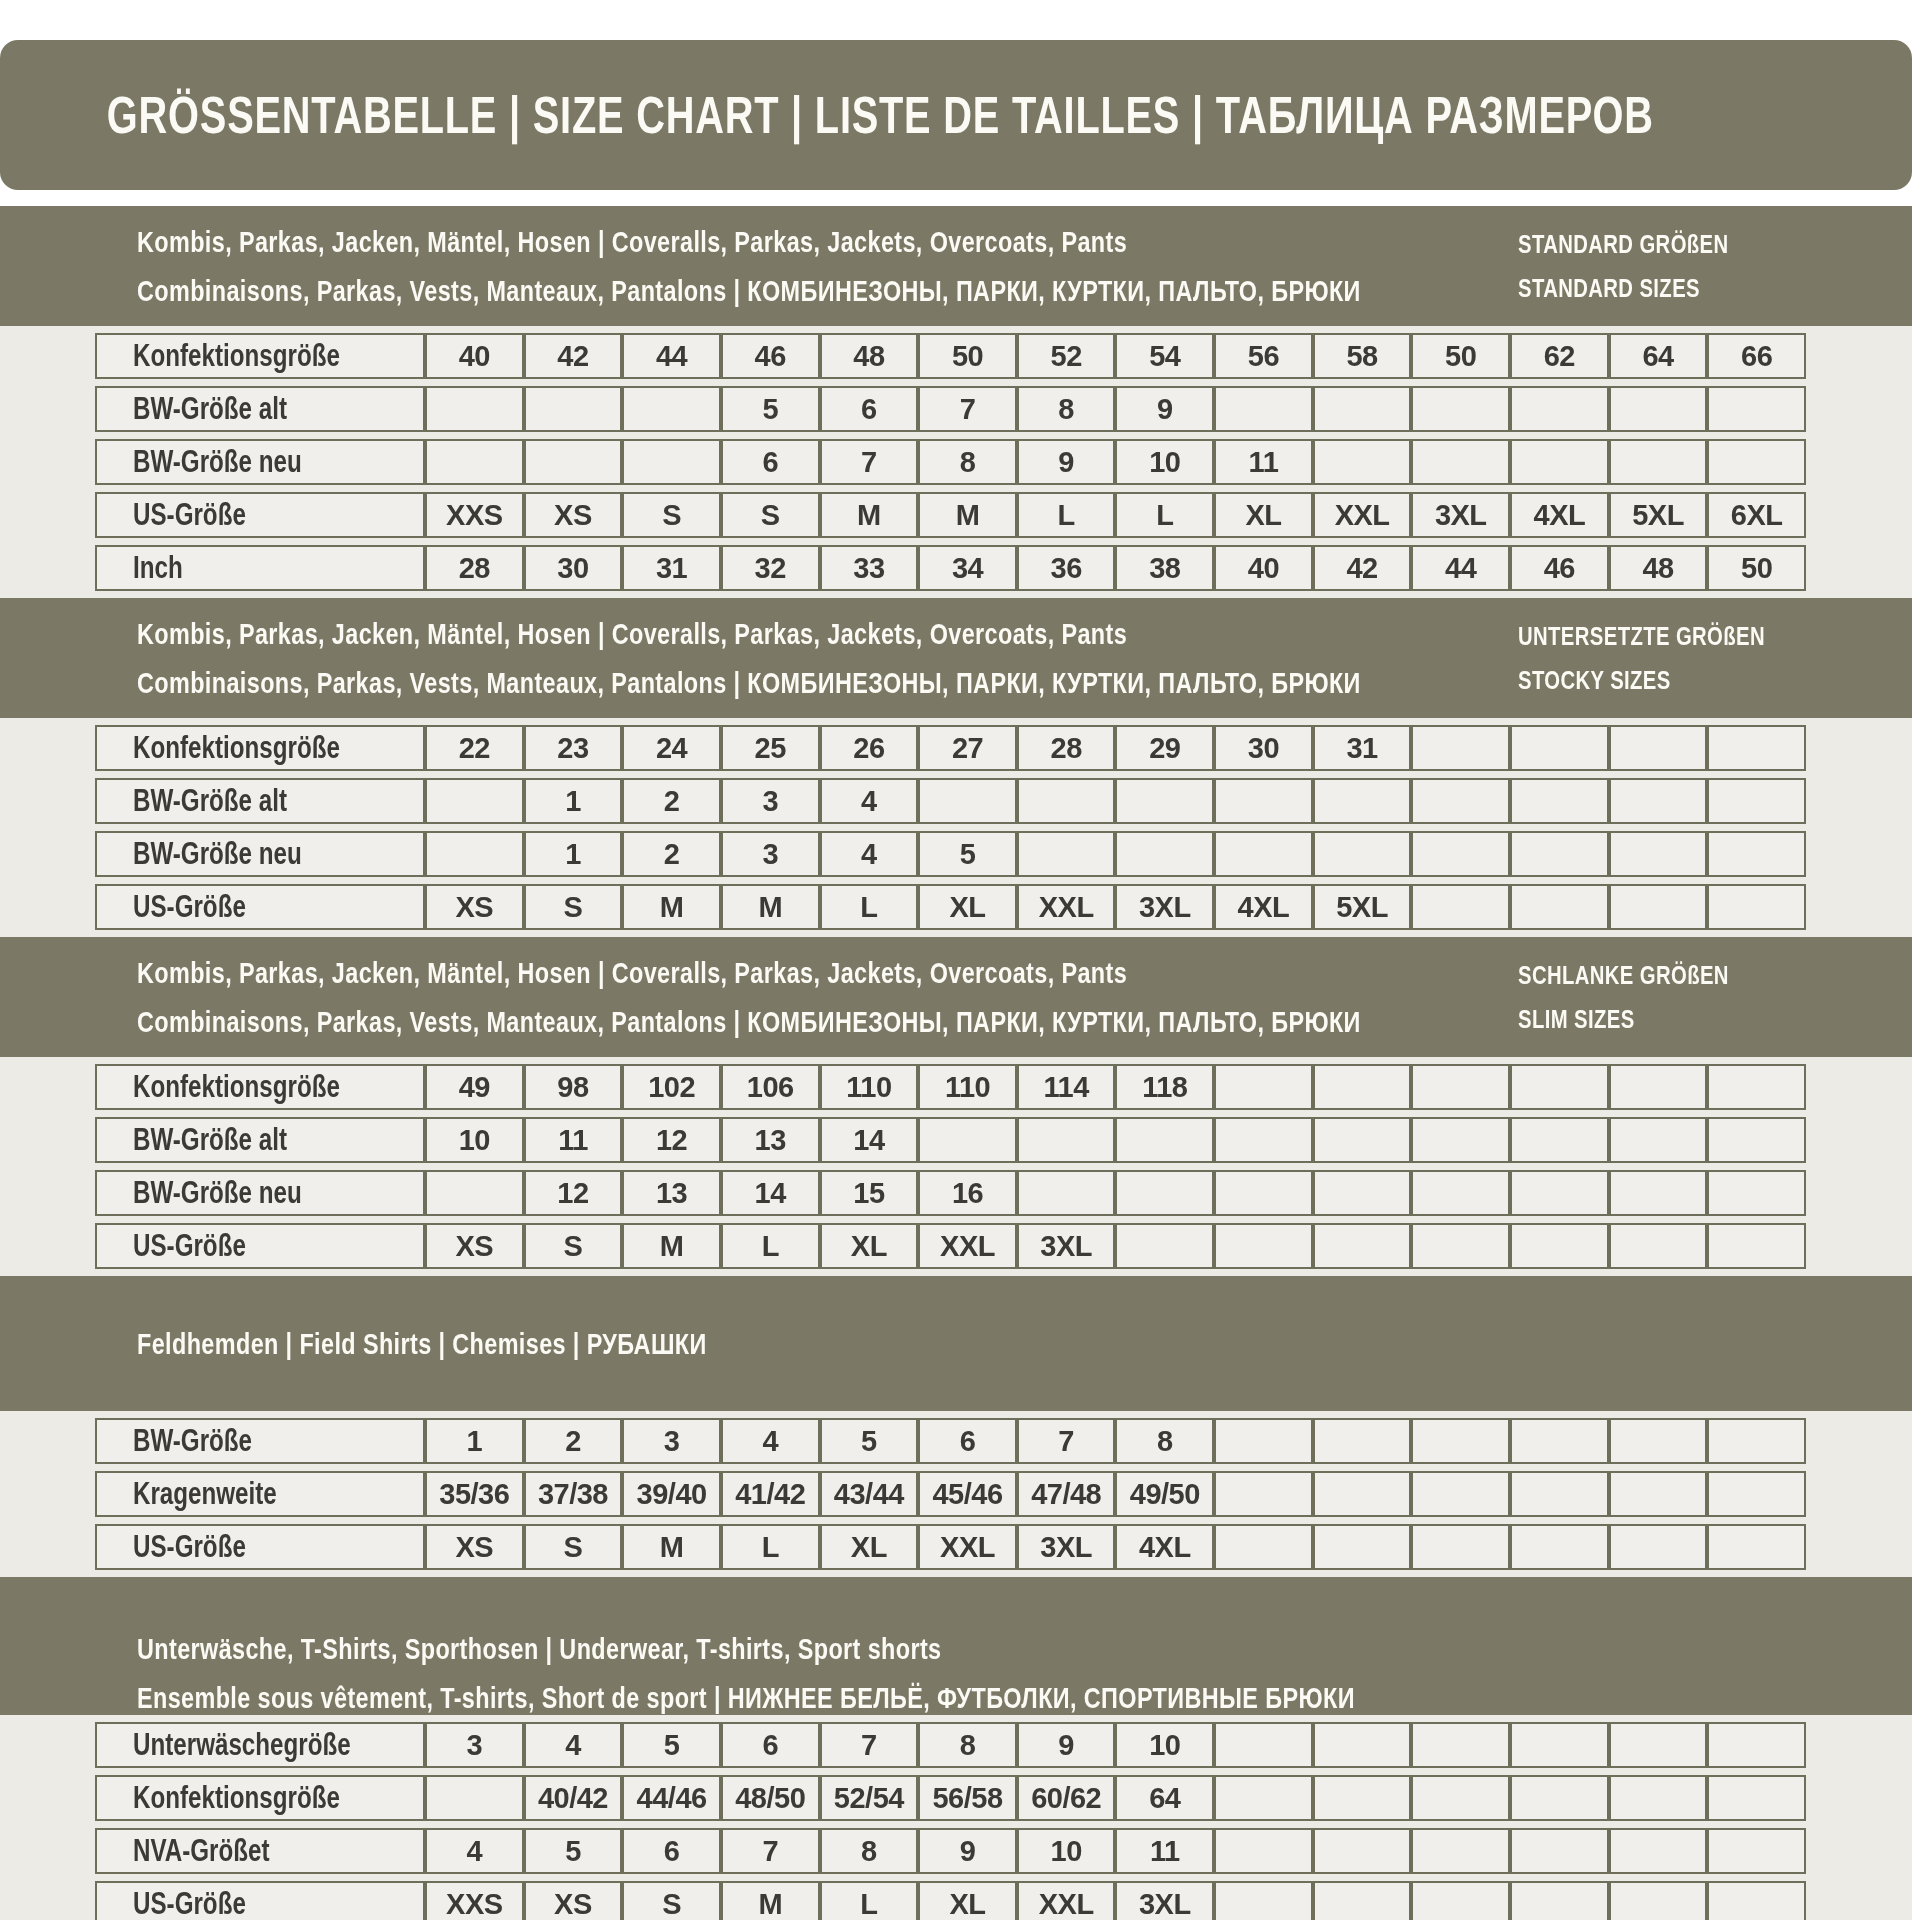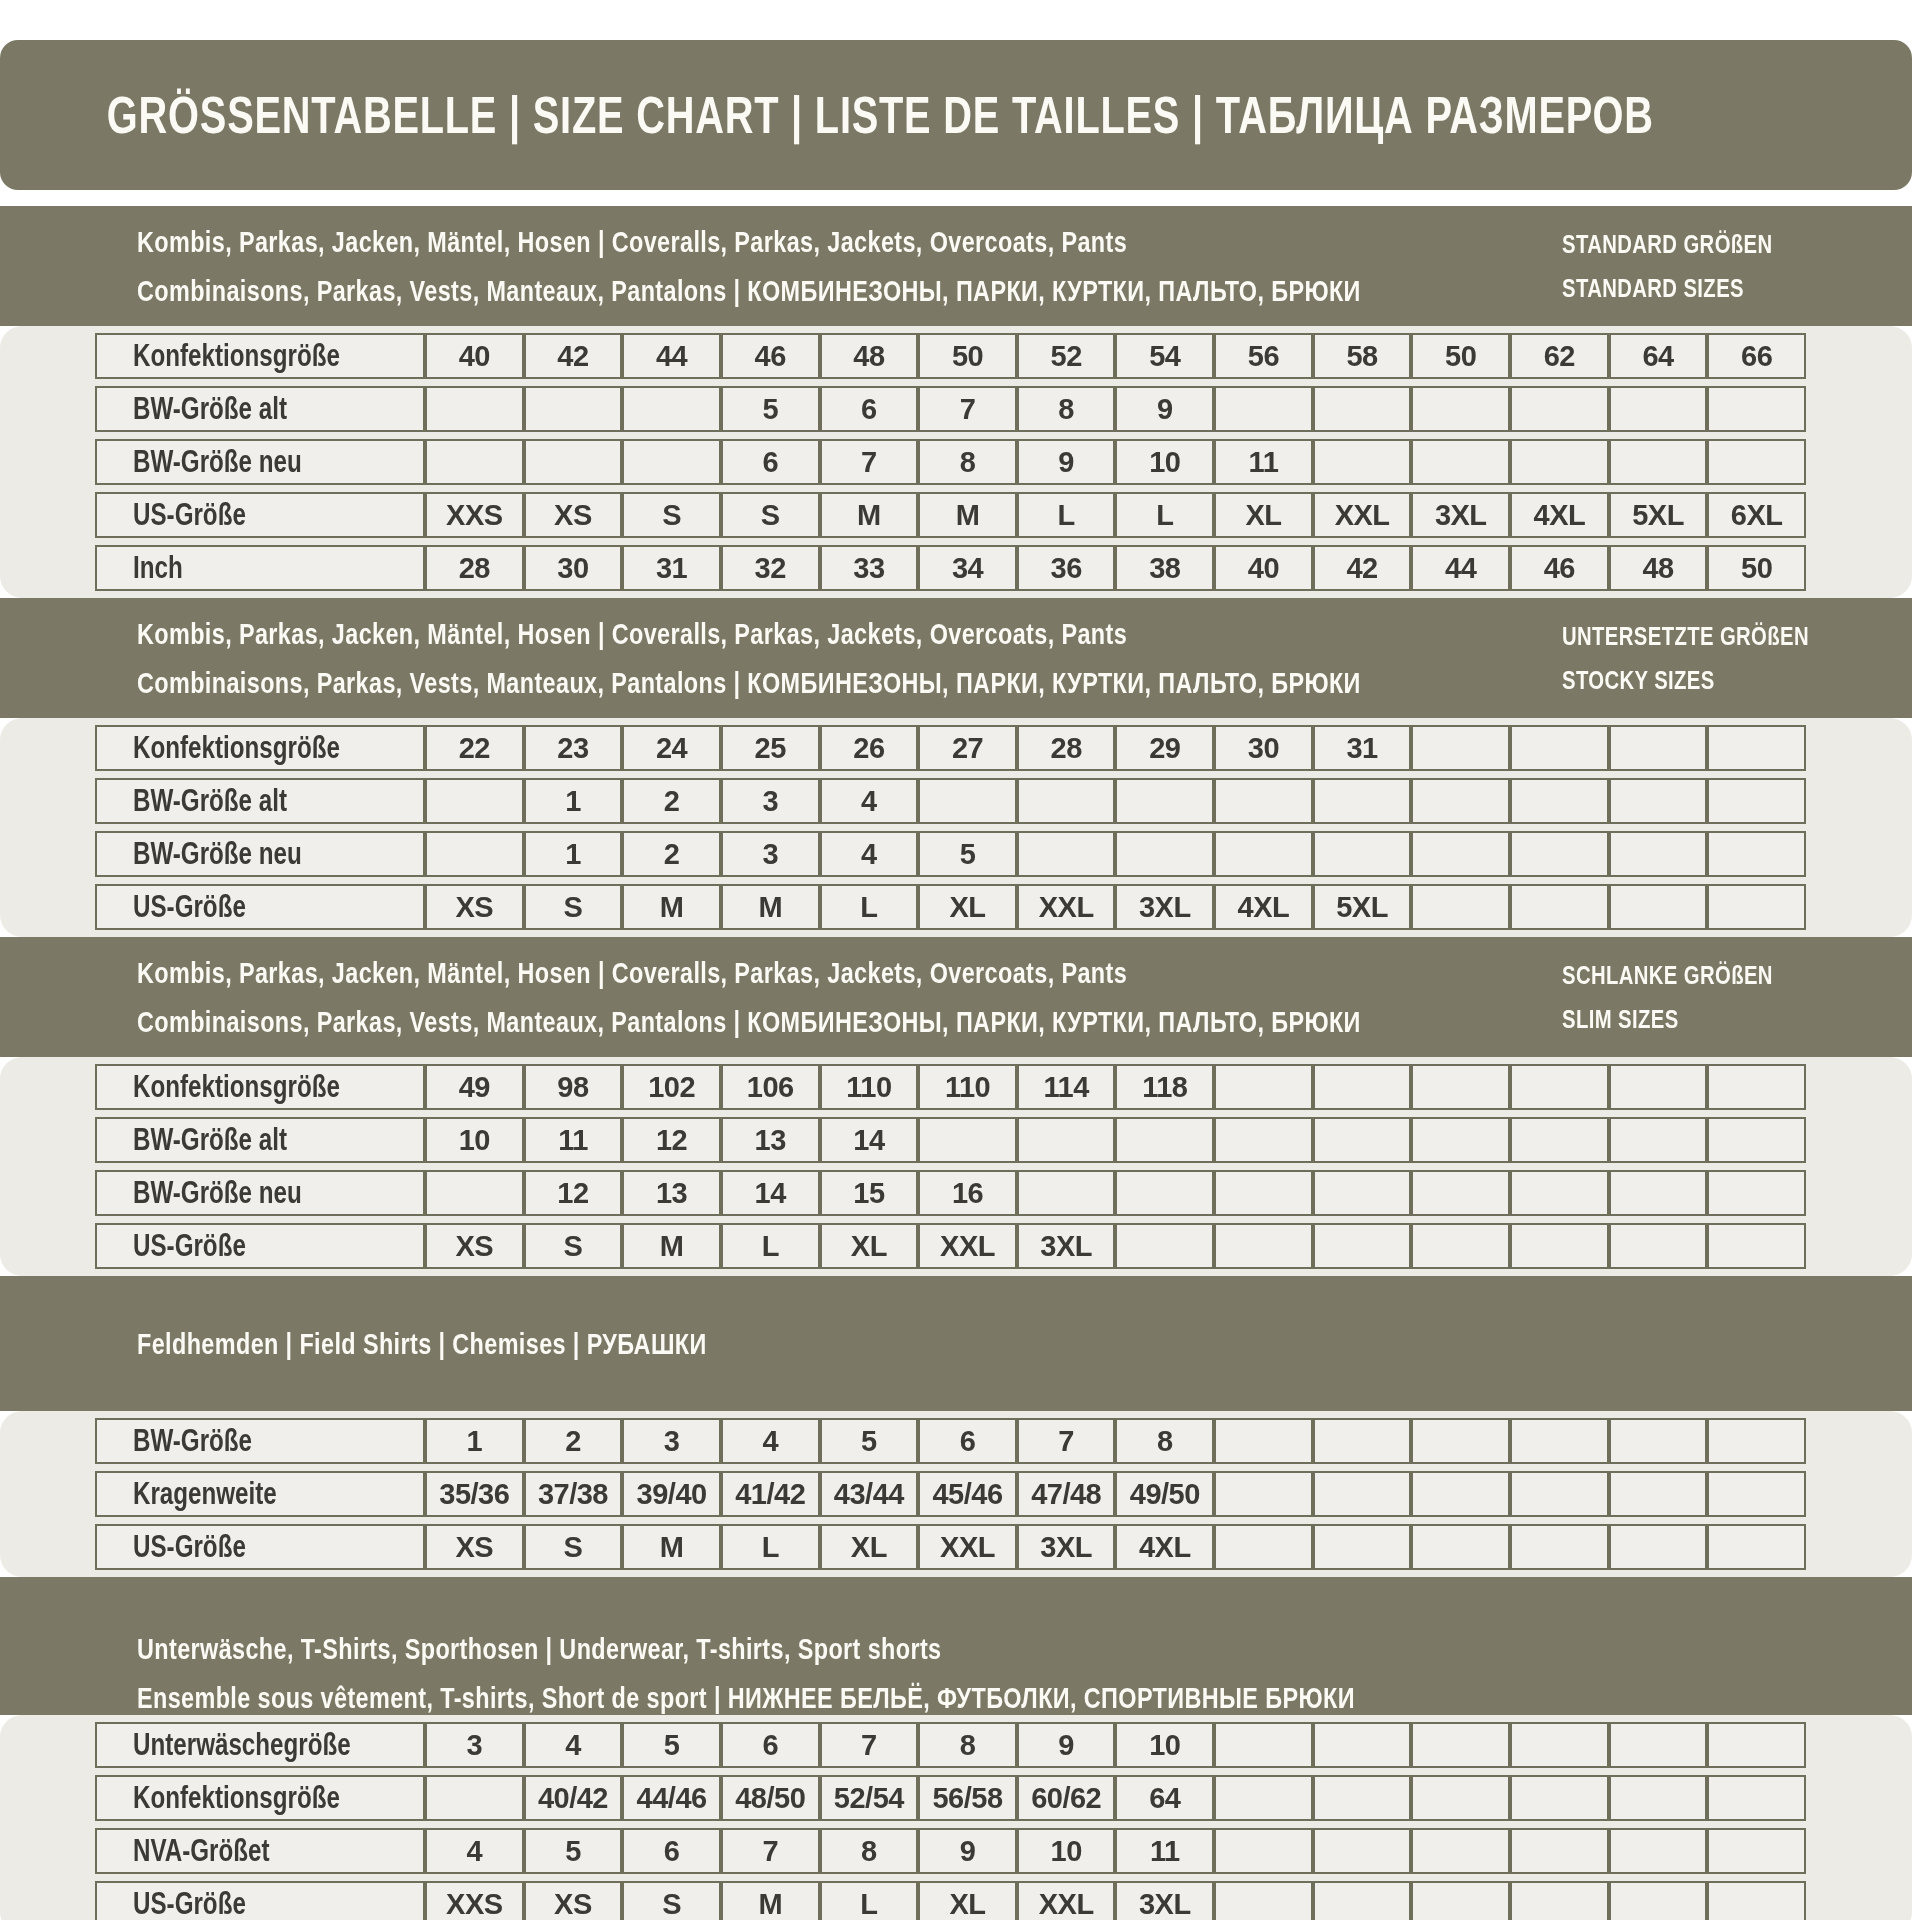--- a/index.html
+++ b/index.html
@@ -11,23 +11,23 @@
   .content{width:1912px;}
   .cond{display:inline-block;transform:scaleX(0.78);transform-origin:0 50%;white-space:nowrap;}
   .topgap{height:40px;}
   .titlebar{height:150px;background:#7b7965;display:flex;align-items:center;border-radius:18px;}
   .title{color:#fbfaf4;font-size:51px;font-weight:bold;padding-left:137px;letter-spacing:1px;}
   .titlegap{height:16px;background:#ffffff;}
   .sec-head{background:#7b7965;display:flex;align-items:center;position:relative;}
   .head-lines{display:flex;flex-direction:column;gap:15px;padding-left:137px;}
   .hl{color:#fbfaf4;font-size:30px;font-weight:bold;letter-spacing:0.5px;}
   .badge{position:absolute;left:1518px;top:50%;transform:translateY(-50%);
-         display:flex;flex-direction:column;gap:13px;margin-left:44px;}
+         display:flex;flex-direction:column;gap:13px;}
   .bl{color:#fbfaf4;font-size:26px;font-weight:bold;letter-spacing:0.5px;}
-  .tbl-band{background:#edebe6;border-radius:22px;}
+  .tbl-band{background:#edebe6;}
   table.size-table{
     border-collapse:separate;border-spacing:0 7px;table-layout:fixed;
     width:1711px;margin-left:95px;
   }
   table.size-table td{
     border:2px solid #6f6e5b;background:#f1efeb;height:40px;
     font-weight:bold;color:#3b3a35;vertical-align:middle;
   }
   td.lbl{text-align:left;font-size:31px;padding-left:36px;}
   td.val{text-align:center;font-size:29px;padding:0 2px;overflow:hidden;letter-spacing:-0.5px;}

